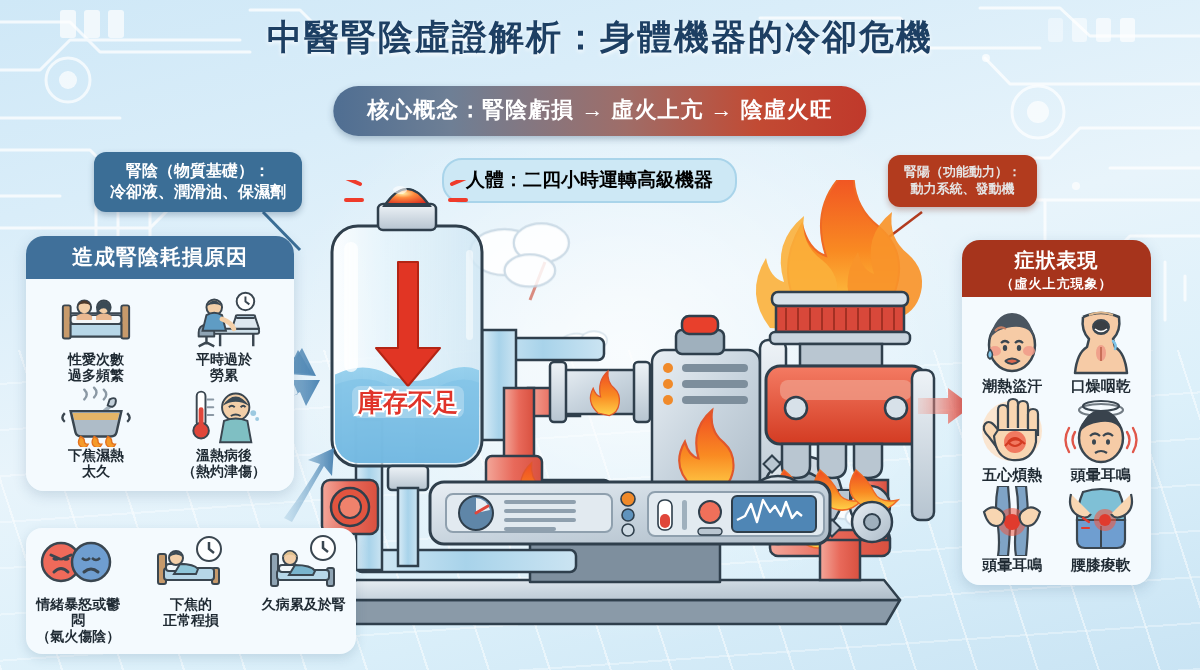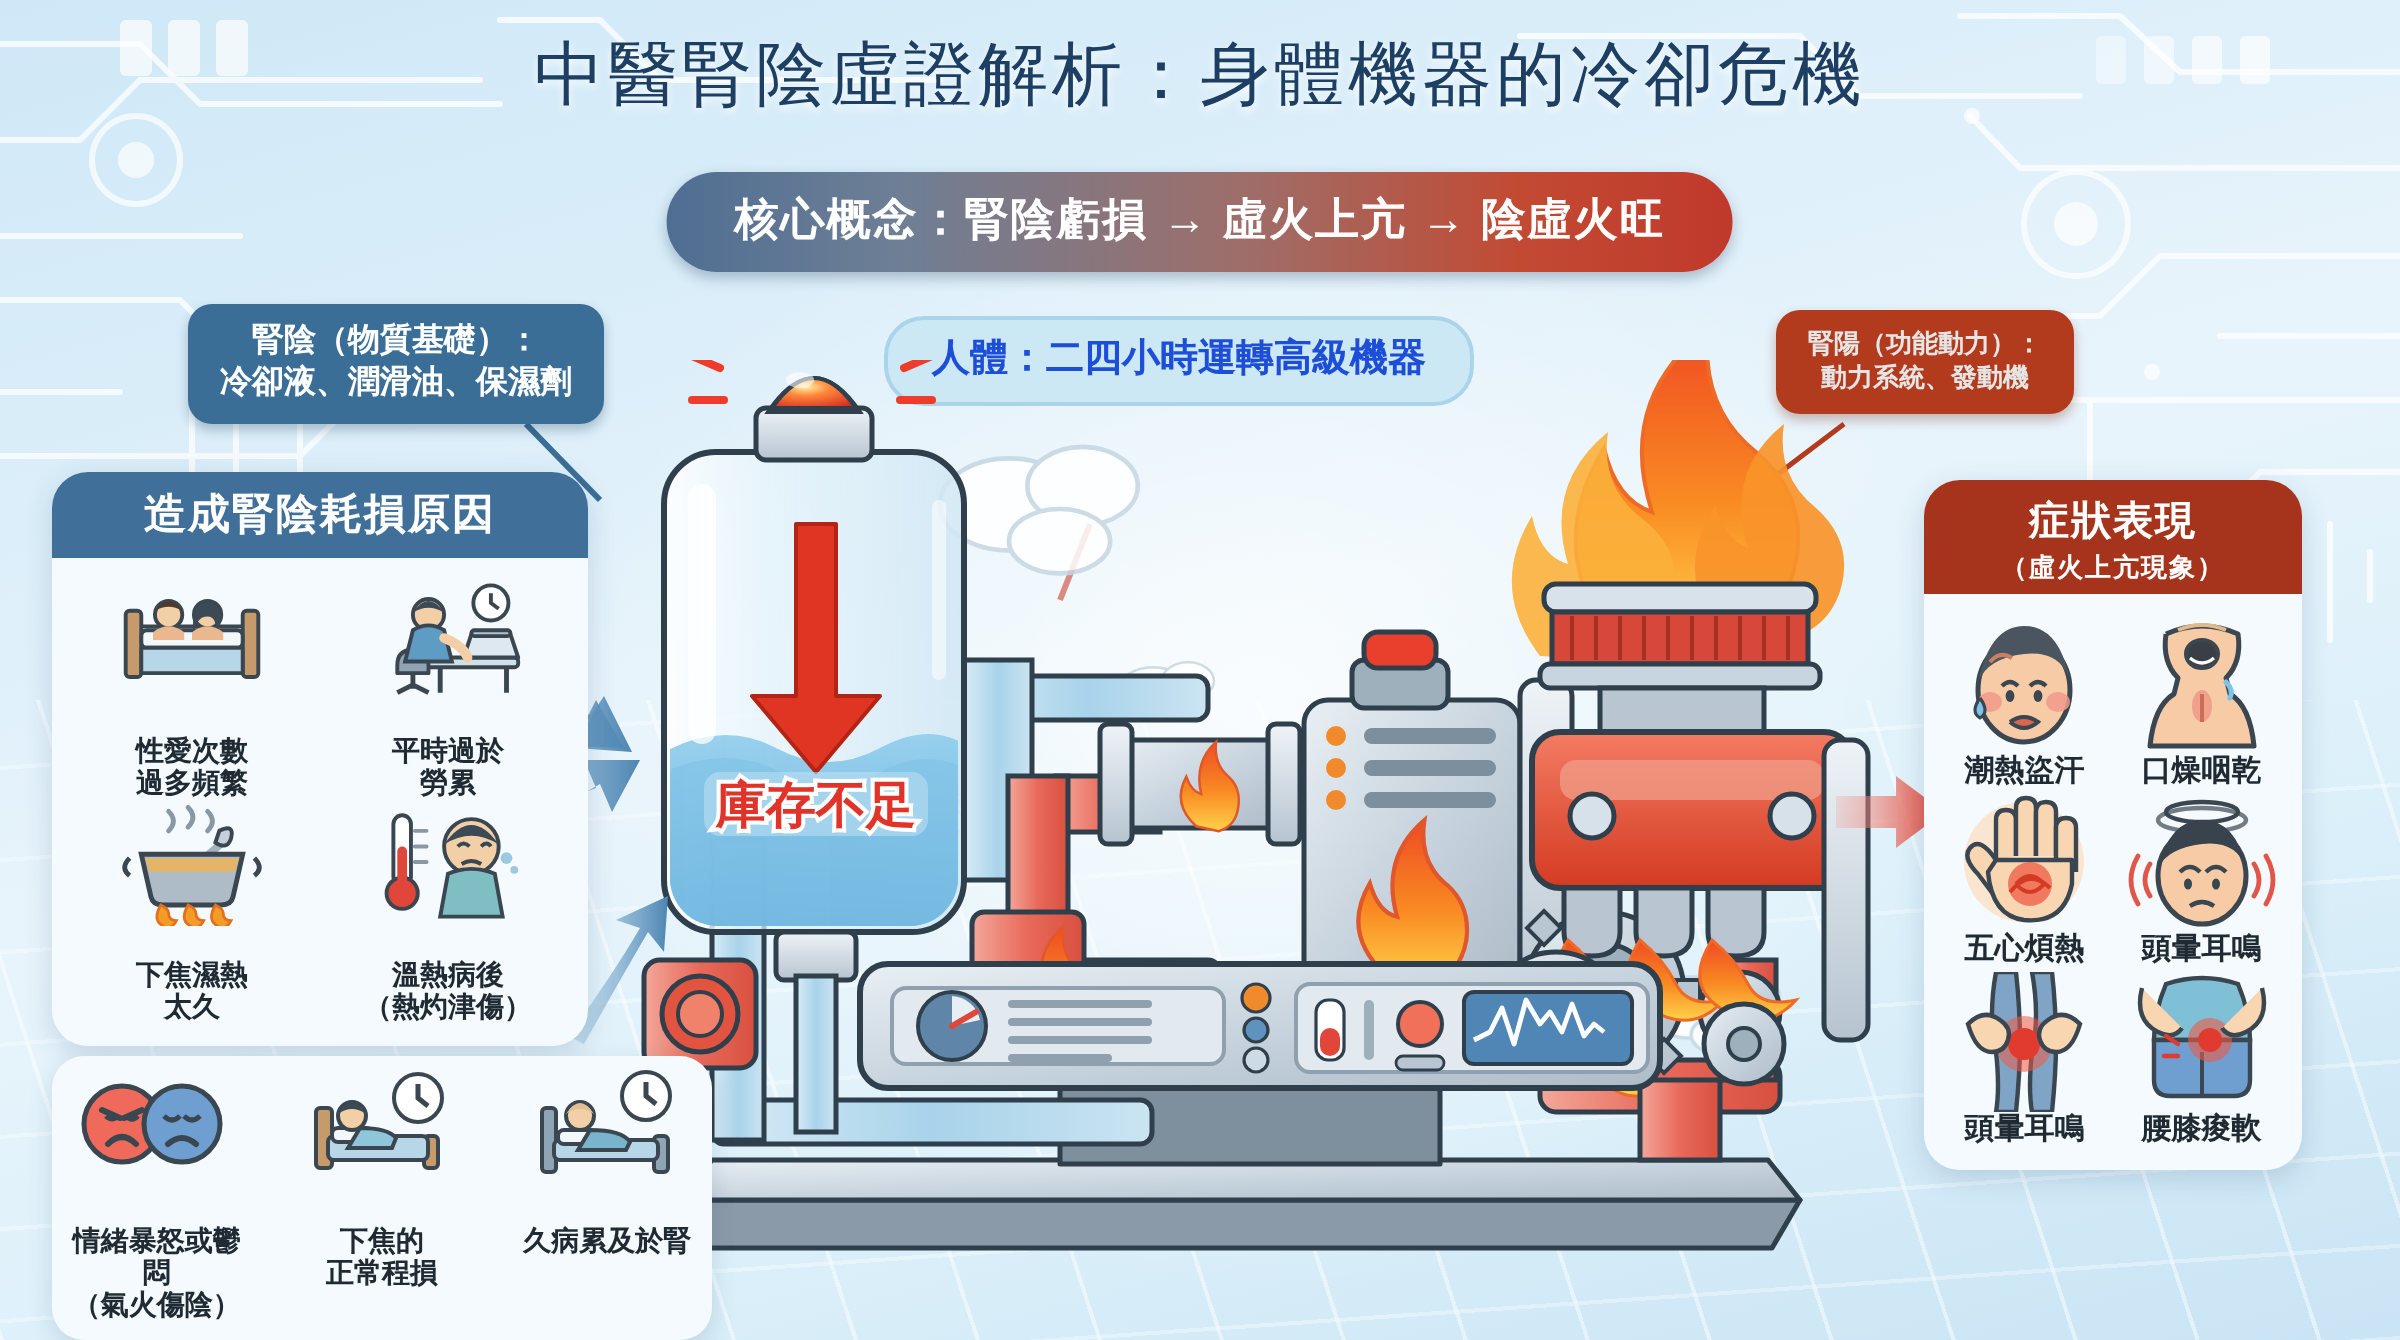--- a/index.html
+++ b/index.html
@@ -25,21 +25,21 @@
     opacity: .85;
   }
   .glow-center {
     position: absolute; left: 280px; top: 120px; width: 700px; height: 520px;
     background: radial-gradient(ellipse at 50% 45%, rgba(255,255,255,.75) 0%, rgba(255,255,255,.25) 45%, rgba(255,255,255,0) 72%);
   }
 
   
   .title {
     position: absolute; top: 14px; left: 0; width: 1200px; text-align: center;
-    font-size: 35px; font-weight: normal; color: #1d3f63; letter-spacing: 2px;
+    font-size: 35px; font-weight: bold; color: #1d3f63; letter-spacing: 2px;
     text-shadow: 0 2px 4px rgba(255,255,255,.9);
   }
   .concept-pill {
     position: absolute; top: 86px; left: 50%; transform: translateX(-50%);
     padding: 9px 34px 11px; border-radius: 26px;
     background: linear-gradient(90deg, #4f6e92 0%, #6e7f95 22%, #9f6d68 55%, #c24a33 80%, #c0392b 100%);
     color: #fff; font-size: 22px; font-weight: bold; letter-spacing: 1px;
     box-shadow: 0 3px 7px rgba(30,60,90,.3);
     white-space: nowrap;
   }
@@ -52,21 +52,21 @@
     background: #3b6e96; color: #fff; font-size: 16px;
     box-shadow: 0 3px 6px rgba(20,55,85,.28);
   }
   #callout-yang {
     left: 888px; top: 155px; padding: 9px 16px;
     background: #b23b1e; color: #e5e5e5; font-size: 13px;
     box-shadow: 0 3px 6px rgba(110,30,10,.3);
   }
   #callout-body {
     left: 442px; top: 158px; padding: 8px 22px;
-    background: #cde8f5; color: #1d4ed8; font-size: 19px;
+    background: #cde8f5; color: #000000; font-size: 19px;
     border: 2px solid #a9d4ea; border-radius: 20px;
   }
   #callout-overheat {
     left: 462px; top: 218px; padding: 8px 14px;
     background: #fbd9d7; color: #9e3322; font-size: 15px;
   }
 
   .leader { position: absolute; pointer-events: none; }
 
   
@@ -82,21 +82,21 @@
   #panel-symptoms { left: 962px; top: 240px; width: 189px; }
   #panel-symptoms .panel-head { background: #a6341c; font-size: 20px; letter-spacing: 1px; padding-bottom: 4px;}
   #panel-symptoms .panel-head .sub { display: block; font-size: 13px; font-weight: bold; margin-top: 1px; }
 
   .grid2 { display: grid; grid-template-columns: 1fr 1fr; gap: 2px 4px; }
   .grid3 { display: grid; grid-template-columns: 1fr 1fr 1fr; gap: 20px; }
   .cell { display: flex; flex-direction: column; align-items: center; }
   .cell .art { width: 78px; height: 62px; position: relative; }
   .cell .cap {
     font-size: 14px; font-weight: bold; color: #1f2a33; text-align: center;
-    line-height: 1.15; margin-top: 16px; white-space: pre-line;
+    line-height: 1.15; margin-top: 0; white-space: pre-line;
   }
   #panel-symptoms .cell .art { width: 84px; height: 70px; }
   #panel-symptoms .cell .cap { font-size: 15px; margin-top: 0px; }
 
   
   #causes-row3 { position: absolute; left: 26px; top: 528px; width: 330px;
     background: #f4fafe; border-radius: 16px; padding: 6px 6px 10px;
     box-shadow: 0 4px 12px rgba(40,80,115,.16); }
 
   

